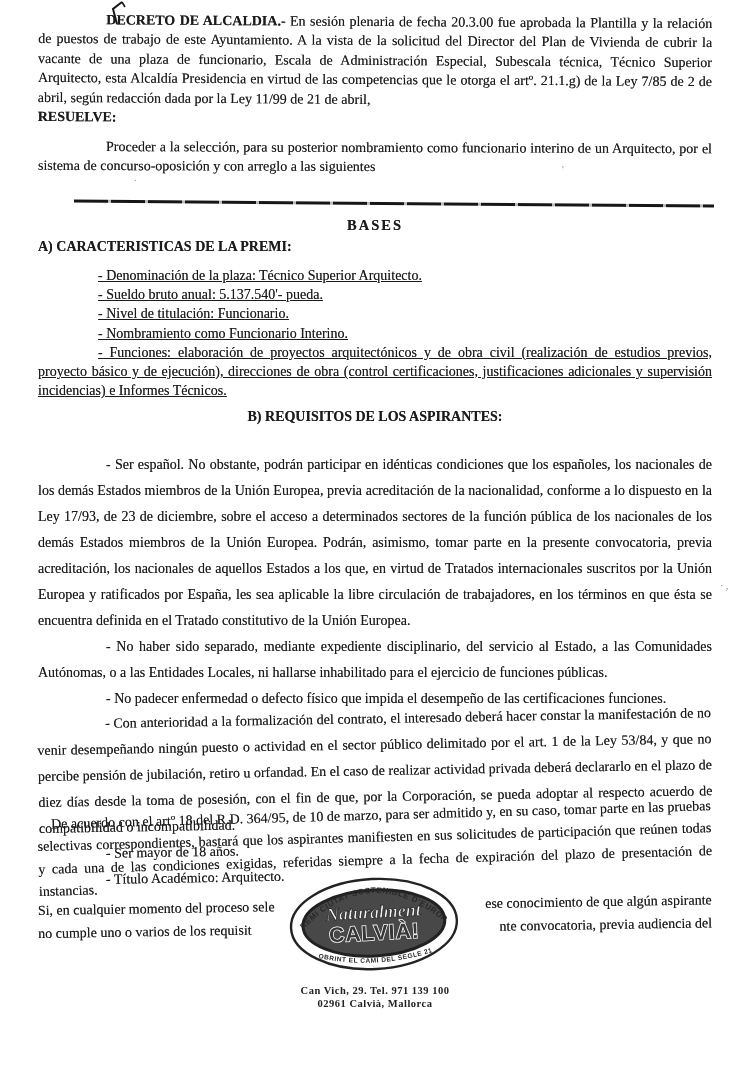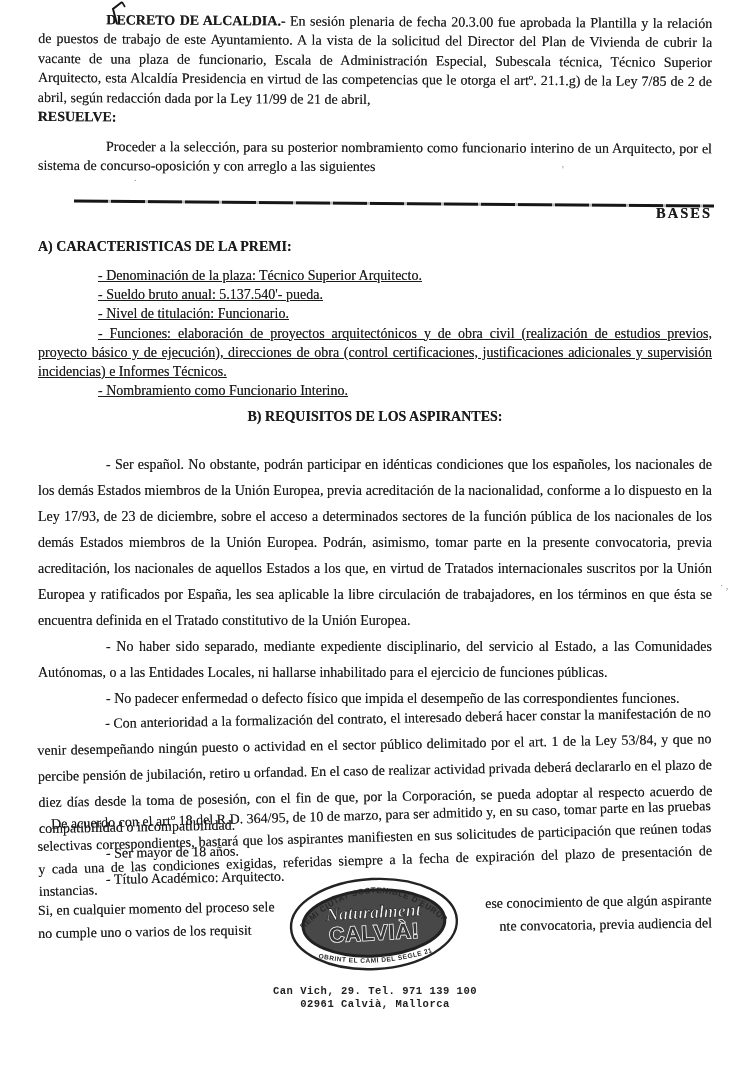--- a/index.html
+++ b/index.html
@@ -12,34 +12,34 @@
   .just{text-align:justify;}
   .ink{text-shadow:0 0 .5px rgba(25,25,25,.65);}
   .bold{font-weight:bold;}
   .indent{text-indent:68px;}
   .p1{top:12px;transform:rotate(.35deg);}
   .resuelve{margin-top:0;font-weight:bold;}
   .p2{top:138px;transform:rotate(.2deg);}
   .divider{position:absolute;left:74px;top:202px;width:640px;height:3px;
     background:repeating-linear-gradient(90deg,#161616 0 34px, rgba(22,22,22,.30) 34px 37px);
     transform:rotate(.45deg);}
-  .bases{top:204px;text-align:right;font-weight:bold;font-size:14.5px;letter-spacing:2px;}
+  .bases{top:216px;text-align:center;font-weight:bold;font-size:14.5px;letter-spacing:2px;}
   .a-head{top:237px;font-weight:bold;}
   .a-items{top:266px;line-height:19.2px;}
   .a-items .item{text-indent:60px;text-align:justify;text-decoration:underline;}
   .b-head{top:407px;font-weight:bold;text-align:center;}
   .b-items{top:452px;line-height:26px;}
   .b-items .item{text-indent:68px;text-align:justify;}
   .tilt1{transform:rotate(-1deg);transform-origin:0 50%;}
   .admission{top:814px;line-height:22.4px;text-indent:14px;transform:rotate(-1.6deg);transform-origin:0 50%;}
   .stamp-para{top:899px;line-height:23px;transform:rotate(-.9deg);transform-origin:0 50%;}
   .frag-line{display:flex;justify-content:space-between;}
   .stamp{position:absolute;left:288px;top:877px;width:172px;height:96px;transform:rotate(-3deg);opacity:.95;}
   .footer{position:absolute;left:38px;top:985px;width:674px;text-align:center;
-    font-family:Liberation Mono, monospace;font-size:10.5px;line-height:12.5px;
+    font-family:Liberation Serif, serif;font-size:10.5px;line-height:12.5px;
     letter-spacing:.5px;color:#222;font-weight:bold;}
   .pen-mark{position:absolute;left:106px;top:0px;}
   .speck{position:absolute;color:#8a8a8a;font-size:10px;}
   .s1{left:720px;top:580px;}
   .s2{left:134px;top:172px;}
   .s3{left:562px;top:164px;}
 </style>
 </head>
 <body>
 
@@ -63,30 +63,30 @@
   <div class="divider"></div>
 
   <div class="blk bases ink">BASES</div>
 
   <div class="blk a-head ink">A) CARACTERISTICAS DE LA PREMI:</div>
 
   <div class="blk a-items ink">
     <div class="item">- Denominación de la plaza: Técnico Superior Arquitecto.</div>
     <div class="item">- Sueldo bruto anual: 5.137.540'- pueda.</div>
     <div class="item">- Nivel de titulación: Funcionario.</div>
+    <div class="item">- Nombramiento como Funcionario Interino.</div>
     <div class="item">- Funciones: elaboración de proyectos arquitectónicos y de obra civil (realización de estudios previos, proyecto básico y de ejecución), direcciones de obra (control certificaciones, justificaciones adicionales y supervisión incidencias) e Informes Técnicos.</div>
-    <div class="item">- Nombramiento como Funcionario Interino.</div>
   </div>
 
   <div class="blk b-head ink">B) REQUISITOS DE LOS ASPIRANTES:</div>
 
   <div class="blk b-items ink">
     <div class="item">- Ser español. No obstante, podrán participar en idénticas condiciones que los españoles, los nacionales de los demás Estados miembros de la Unión Europea, previa acreditación de la nacionalidad, conforme a lo dispuesto en la Ley 17/93, de 23 de diciembre, sobre el acceso a determinados sectores de la función pública de los nacionales de los demás Estados miembros de la Unión Europea. Podrán, asimismo, tomar parte en la presente convocatoria, previa acreditación, los nacionales de aquellos Estados a los que, en virtud de Tratados internacionales suscritos por la Unión Europea y ratificados por España, les sea aplicable la libre circulación de trabajadores, en los términos en que ésta se encuentra definida en el Tratado constitutivo de la Unión Europea.</div>
     <div class="item">- No haber sido separado, mediante expediente disciplinario, del servicio al Estado, a las Comunidades Autónomas, o a las Entidades Locales, ni hallarse inhabilitado para el ejercicio de funciones públicas.</div>
-    <div class="item">- No padecer enfermedad o defecto físico que impida el desempeño de las correspondientes funciones.</div>
+    <div class="item">- No padecer enfermedad o defecto físico que impida el desempeño de las certificaciones funciones.</div>
     <div class="item tilt1">- Con anterioridad a la formalización del contrato, el interesado deberá hacer constar la manifestación de no venir desempeñando ningún puesto o actividad en el sector público delimitado por el art. 1 de la Ley 53/84, y que no percibe pensión de jubilación, retiro u orfandad. En el caso de realizar actividad privada deberá declararlo en el plazo de diez días desde la toma de posesión, con el fin de que, por la Corporación, se pueda adoptar al respecto acuerdo de compatibilidad o incompatibilidad.</div>
     <div class="item tilt1">- Ser mayor de 18 años.</div>
     <div class="item tilt1">- Título Académico: Arquitecto.</div>
   </div>
 
   <div class="blk admission just ink">De acuerdo con el artº 18 del R.D. 364/95, de 10 de marzo, para ser admitido y, en su caso, tomar parte en las pruebas selectivas correspondientes, bastará que los aspirantes manifiesten en sus solicitudes de participación que reúnen todas y cada una de las condiciones exigidas, referidas siempre a la fecha de expiración del plazo de presentación de instancias.</div>
 
   <div class="blk stamp-para ink">
     <div class="frag-line">
       <span>Si, en cualquier momento del proceso sele</span>

